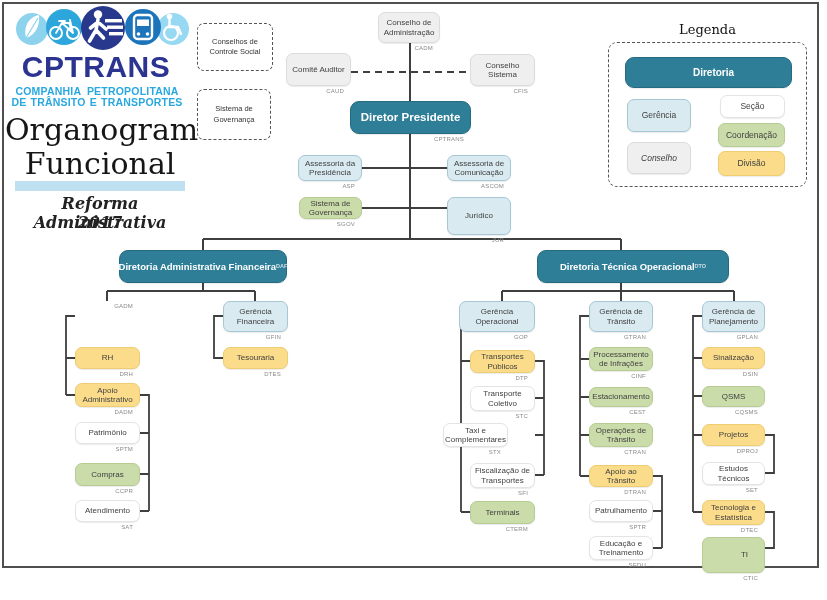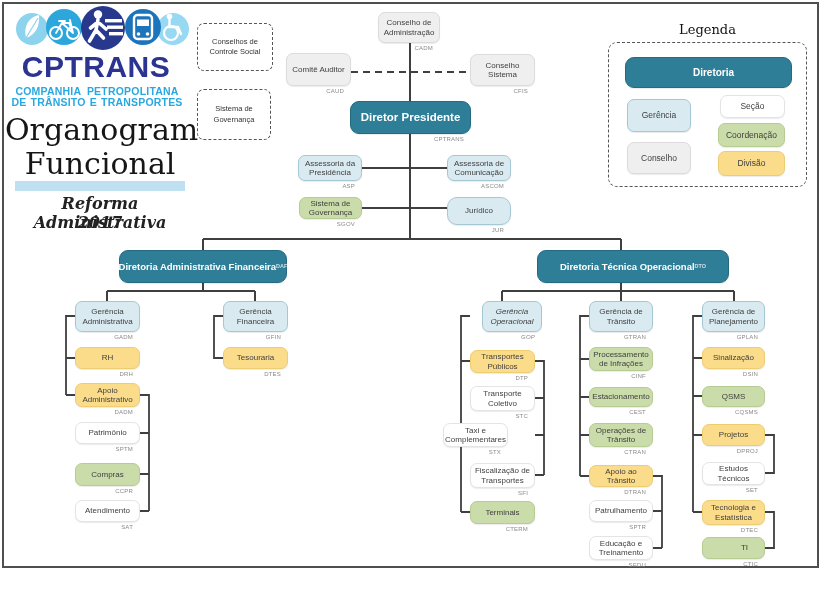--- a/index.html
+++ b/index.html
@@ -97,21 +97,21 @@
 <div class="node legend-item gerencia" style="left:627px;top:99px;width:64px;">
     <div class="box" style="height:33px;">Gerência</div>
   </div>
 <div class="node legend-item secao" style="left:720px;top:95px;width:65px;">
     <div class="box" style="height:23px;">Seção</div>
   </div>
 <div class="node legend-item coordenacao" style="left:718px;top:123px;width:67px;">
     <div class="box" style="height:24px;">Coordenação</div>
   </div>
 <div class="node legend-item conselho" style="left:627px;top:142px;width:64px;">
-    <div class="box" style="height:32px;">Conselho</div>
+    <div class="box" style="height:32px;font-style:italic;">Conselho</div>
   </div>
 <div class="node legend-item divisao" style="left:718px;top:151px;width:67px;">
     <div class="box" style="height:25px;">Divisão</div>
   </div>
 
 <svg class="wires" width="827" height="600">
   <path d="M410,43 V101 M410,134 V239 M203,239 H621 M203,239 V250 M621,239 V250 M362,168 H447 M362,208 H447 M203,283 V291 M107,291 H255 M107,291 V301 M255,291 V301 M621,283 V291 M502,291 H734 M502,291 V301 M621,291 V301 M734,291 V301" stroke="#3F3F3F" stroke-width="2" fill="none"></path>
   <path d="M351,72 H470" stroke="#3F3F3F" stroke-width="2" stroke-dasharray="7,5" fill="none"></path>
   <path d="M75,316 H66 V395 M66,358 H75 M66,395 H75 M140,395 H149 V511 M149,433 H140 M149,474 H140 M149,511 H140 M223,316 H214 V358 H223 M470,316 H461 V512 M461,361 H470 M461,512 H470 M535,361 H544 V475 M544,398 H535 M544,435 H535 M544,475 H535 M589,316 H580 V476 M580,359 H589 M580,397 H589 M580,435 H589 M580,476 H589 M653,476 H662 V548 M662,511 H653 M662,548 H653 M702,316 H693 V512 M693,358 H702 M693,396 H702 M693,435 H702 M693,512 H702 M765,435 H774 V473 H765 M765,512 H774 V548 H765" stroke="#3F3F3F" stroke-width="1.8" fill="none"></path>
 </svg>
@@ -140,39 +140,38 @@
   </div>
 <div class="node gerencia" style="left:447px;top:155px;width:64px;">
     <div class="box" style="height:26px;">Assessoria de Comunicação</div>
     <div class="code">ASCOM</div>
   </div>
 <div class="node coordenacao" style="left:299px;top:197px;width:63px;">
     <div class="box" style="height:22px;">Sistema de Governança</div>
     <div class="code">SGOV</div>
   </div>
 <div class="node gerencia" style="left:447px;top:197px;width:64px;">
-    <div class="box" style="height:28px;border-radius:10px;">Jurídico</div>
+    <div class="box" style="height:38px;">Jurídico</div>
     <div class="code">JUR</div>
   </div>
 
 <div class="node diretoria" style="left:119px;top:250px;width:168px;">
     <div class="box col" style="height:33px;">
       <span class="dlabel">Diretoria Administrativa Financeira</span>
       <span class="icode">DAF</span>
     </div>
   </div>
 <div class="node diretoria" style="left:537px;top:250px;width:192px;">
     <div class="box col" style="height:33px;">
       <span class="dlabel">Diretoria Técnica Operacional</span>
       <span class="icode">DTO</span>
     </div>
   </div>
 
 <div class="node gerencia" style="left:75px;top:301px;width:65px;">
-    <div class="box" style="height:31px;">Gerência Administrativa</div>
     <div class="code">GADM</div>
   </div>
 <div class="node gerencia" style="left:223px;top:301px;width:65px;">
     <div class="box" style="height:31px;">Gerência Financeira</div>
     <div class="code">GFIN</div>
   </div>
 <div class="node divisao" style="left:75px;top:347px;width:65px;">
     <div class="box" style="height:22px;">RH</div>
     <div class="code">DRH</div>
   </div>
@@ -190,21 +189,21 @@
   </div>
 <div class="node secao" style="left:75px;top:500px;width:65px;">
     <div class="box" style="height:22px;">Atendimento</div>
     <div class="code">SAT</div>
   </div>
 <div class="node divisao" style="left:223px;top:347px;width:65px;">
     <div class="box" style="height:22px;">Tesouraria</div>
     <div class="code">DTES</div>
   </div>
 
-<div class="node gerencia" style="left:482px;top:301px;width:60px;font-style:italic;">
+<div class="node gerencia" style="left:459px;top:301px;width:76px;">
     <div class="box" style="height:31px;">Gerência Operacional</div>
     <div class="code">GOP</div>
   </div>
 <div class="node gerencia" style="left:589px;top:301px;width:64px;">
     <div class="box" style="height:31px;">Gerência de Trânsito</div>
     <div class="code">GTRAN</div>
   </div>
 <div class="node gerencia" style="left:702px;top:301px;width:63px;">
     <div class="box" style="height:31px;">Gerência de Planejamento</div>
     <div class="code">GPLAN</div>
@@ -270,15 +269,15 @@
   </div>
 <div class="node secao" style="left:702px;top:462px;width:63px;">
     <div class="box" style="height:23px;">Estudos Técnicos</div>
     <div class="code">SET</div>
   </div>
 <div class="node divisao" style="left:702px;top:500px;width:63px;">
     <div class="box" style="height:25px;">Tecnologia e Estatística</div>
     <div class="code">DTEC</div>
   </div>
 <div class="node coordenacao" style="left:702px;top:537px;width:63px;">
-    <div class="box" style="height:22px;padding-left:24px;">TI</div>
+    <div class="box" style="height:36px;padding-left:24px;">TI</div>
     <div class="code">CTIC</div>
   </div>
 
 </body></html>

